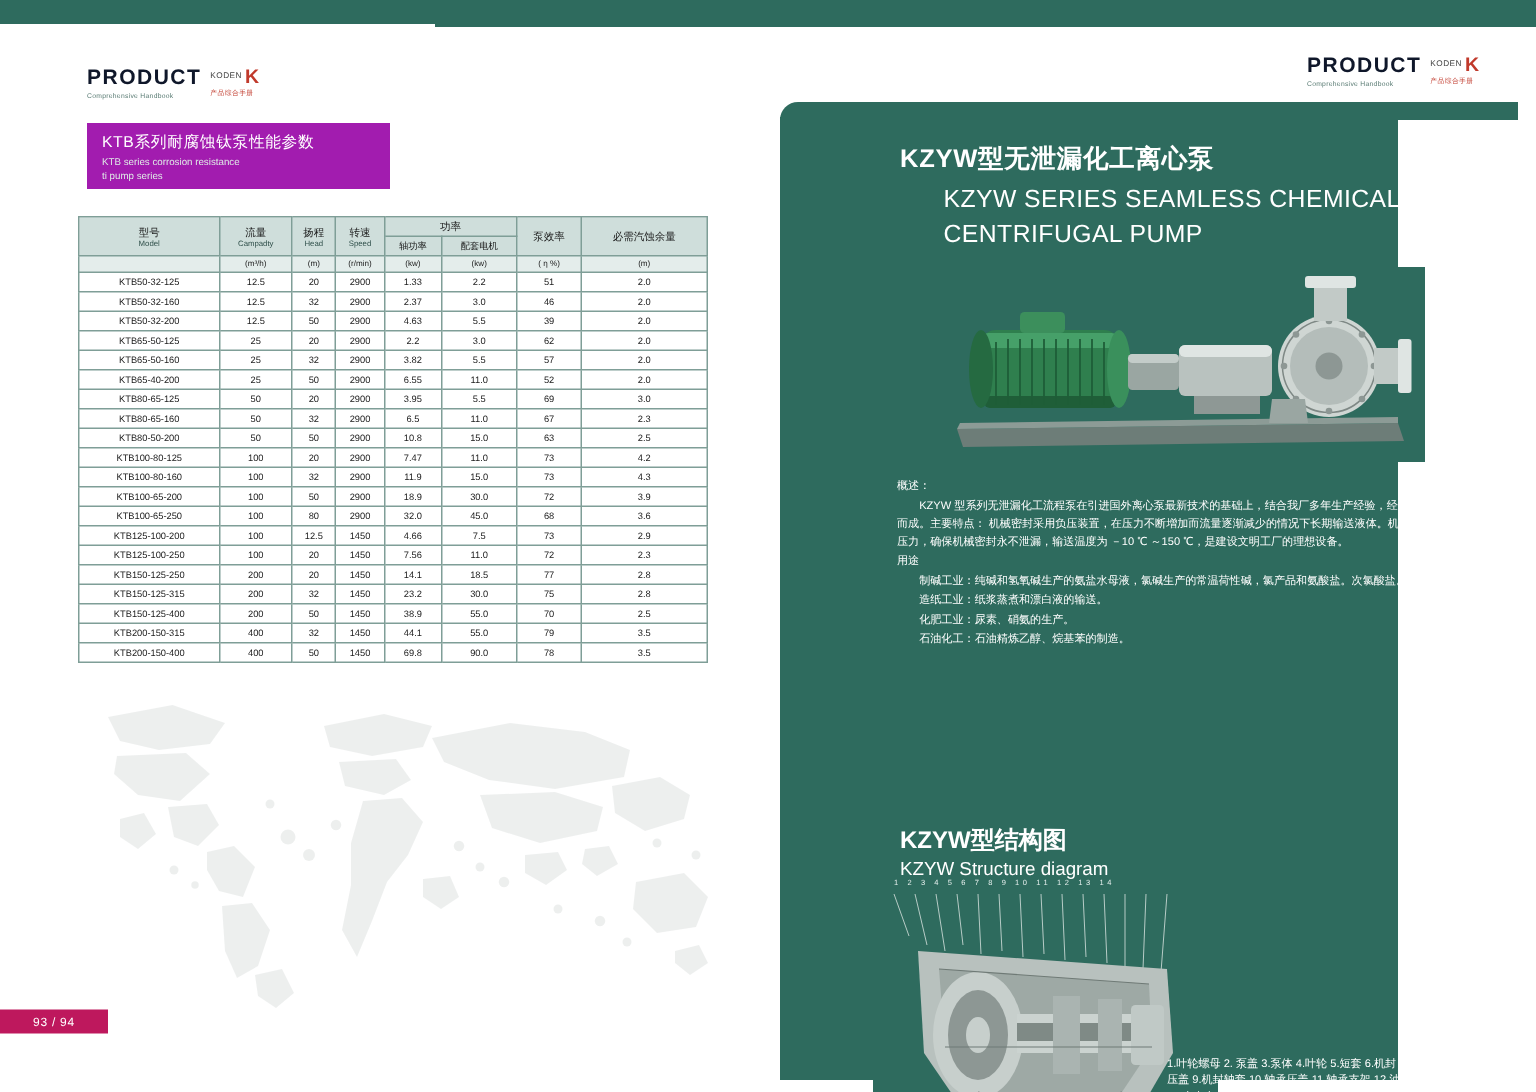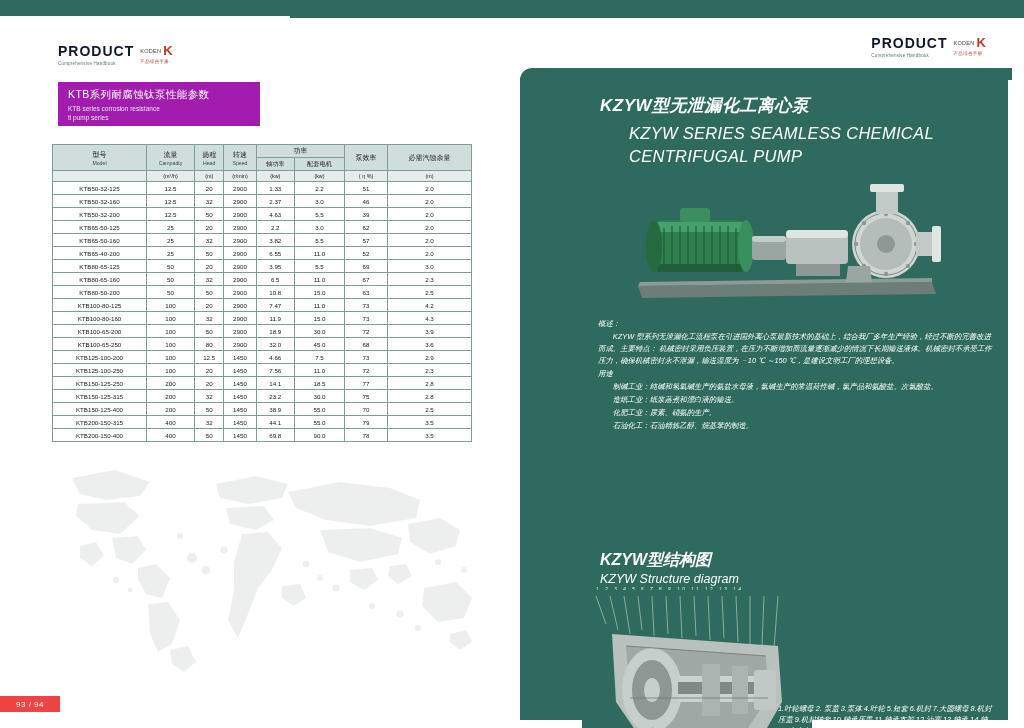--- a/index.html
+++ b/index.html
@@ -68,42 +68,41 @@
   table.spec thead tr.units th { height:11px; font-size:5.4px; background:#e4edeb; }
   table.spec tbody td { background:#ffffff; }
   table.spec tbody td.model { text-align:center; font-size:6.2px; }
 
   
   #world-map {
     position:absolute; left:20px; top:430px; width:480px; height:250px;
     opacity:.30;
   }
   #page-num {
-    position:absolute; left:0; bottom:16px; width:60px; height:16px;
-    background:#ef4444; color:#fff; font-size:8px;
+    position:absolute; left:0; bottom:39px; width:72px; height:16px;
+    background:#be185d; color:#fff; font-size:8px;
     display:flex; align-items:center; justify-content:center; letter-spacing:.5px;
   }
 
   
   #right-page {
     position:absolute; left:512px; top:0; width:512px; height:728px;
     background:#ffffff;
   }
   #right-top-band {
     position:absolute; left:-222px; top:0; width:734px; height:18px; background:#2e6b5e;
   }
   #right-brand {
     position:absolute; right:38px; top:36px;
     display:flex; align-items:flex-start; gap:6px;
   }
   #green-panel {
-    position:absolute; left:8px; top:78px; width:488px; height:642px;
+    position:absolute; left:8px; top:78px; width:412px; height:642px;
     background:#2e6b5e; color:#ffffff;
     border-radius:0 0 0 0;
-    font-style:italic;
   }
   #green-panel:before{
     content:""; position:absolute; left:0; top:-10px; width:492px; height:12px;
     background:#2e6b5e; border-top-left-radius:14px;
   }
   .rt-title-cn {
     position:absolute; left:80px; top:16px; font-size:17px; font-weight:bold;
     letter-spacing:.5px;
   }
   .rt-title-en {

